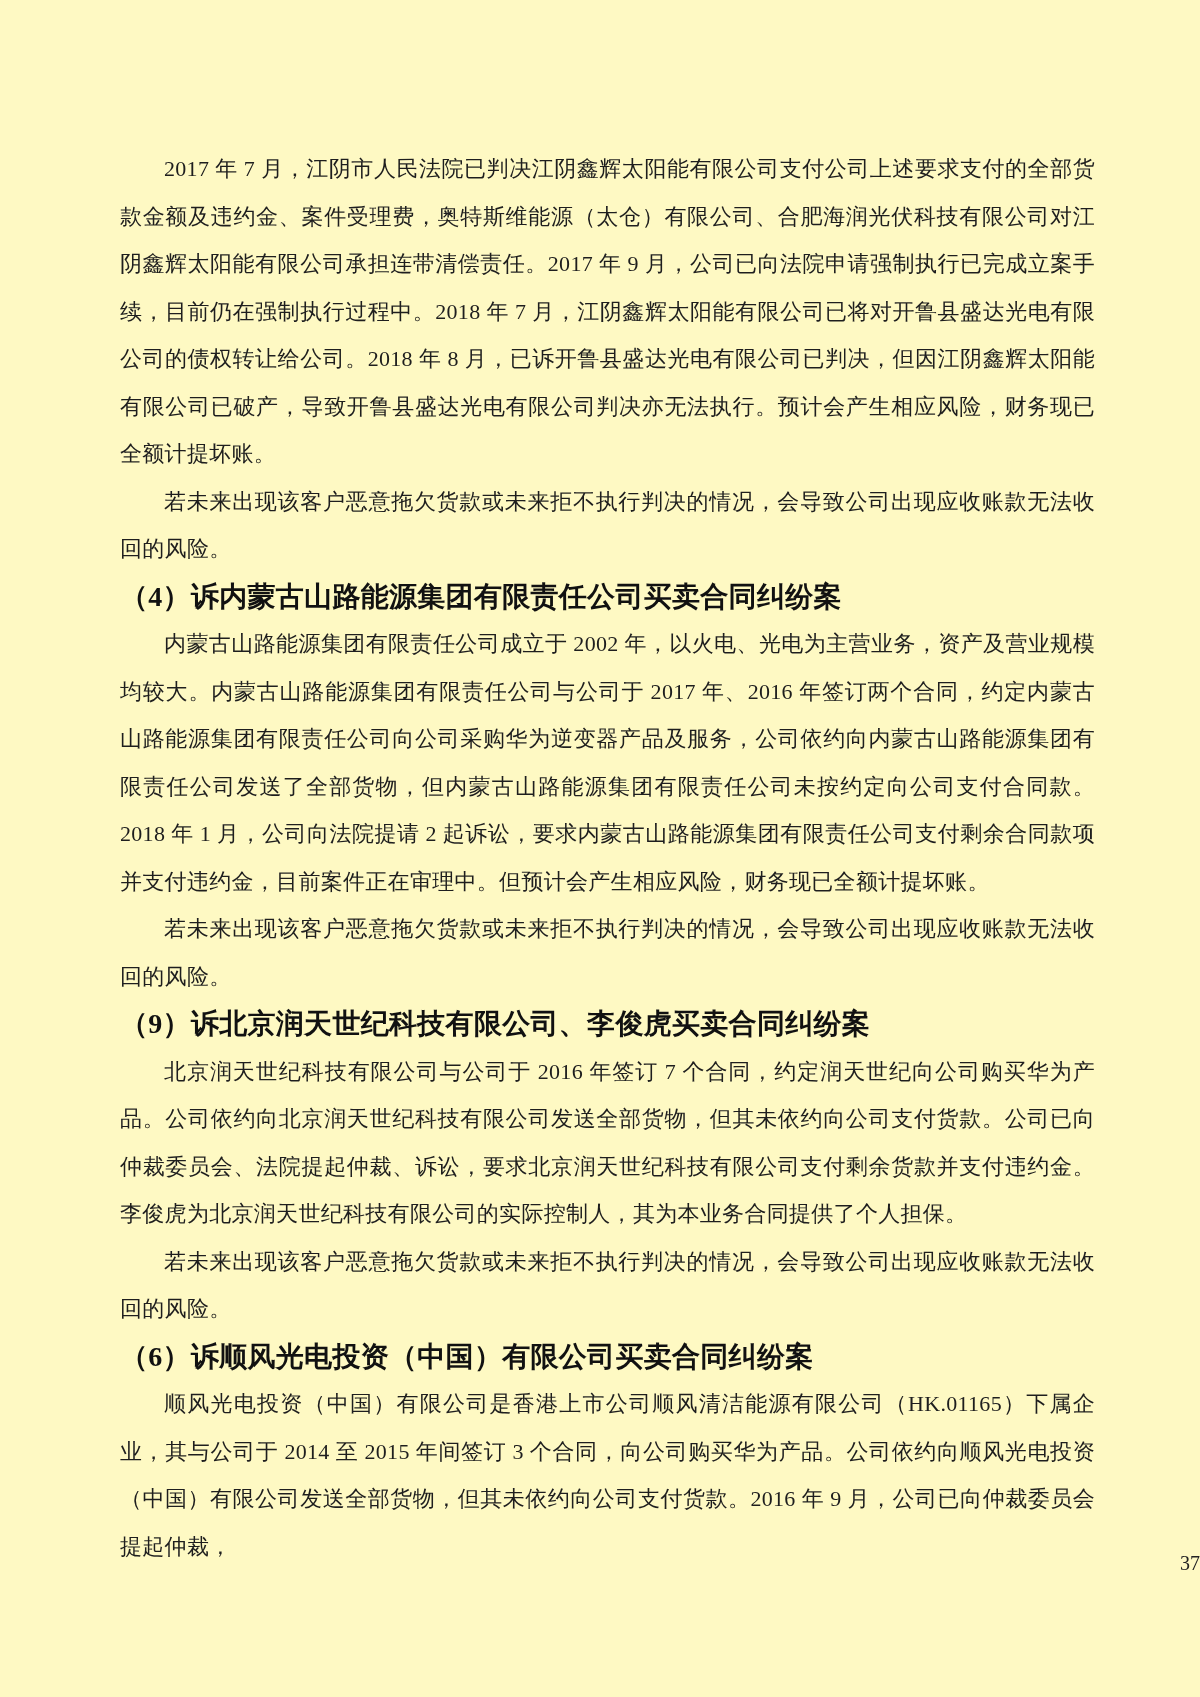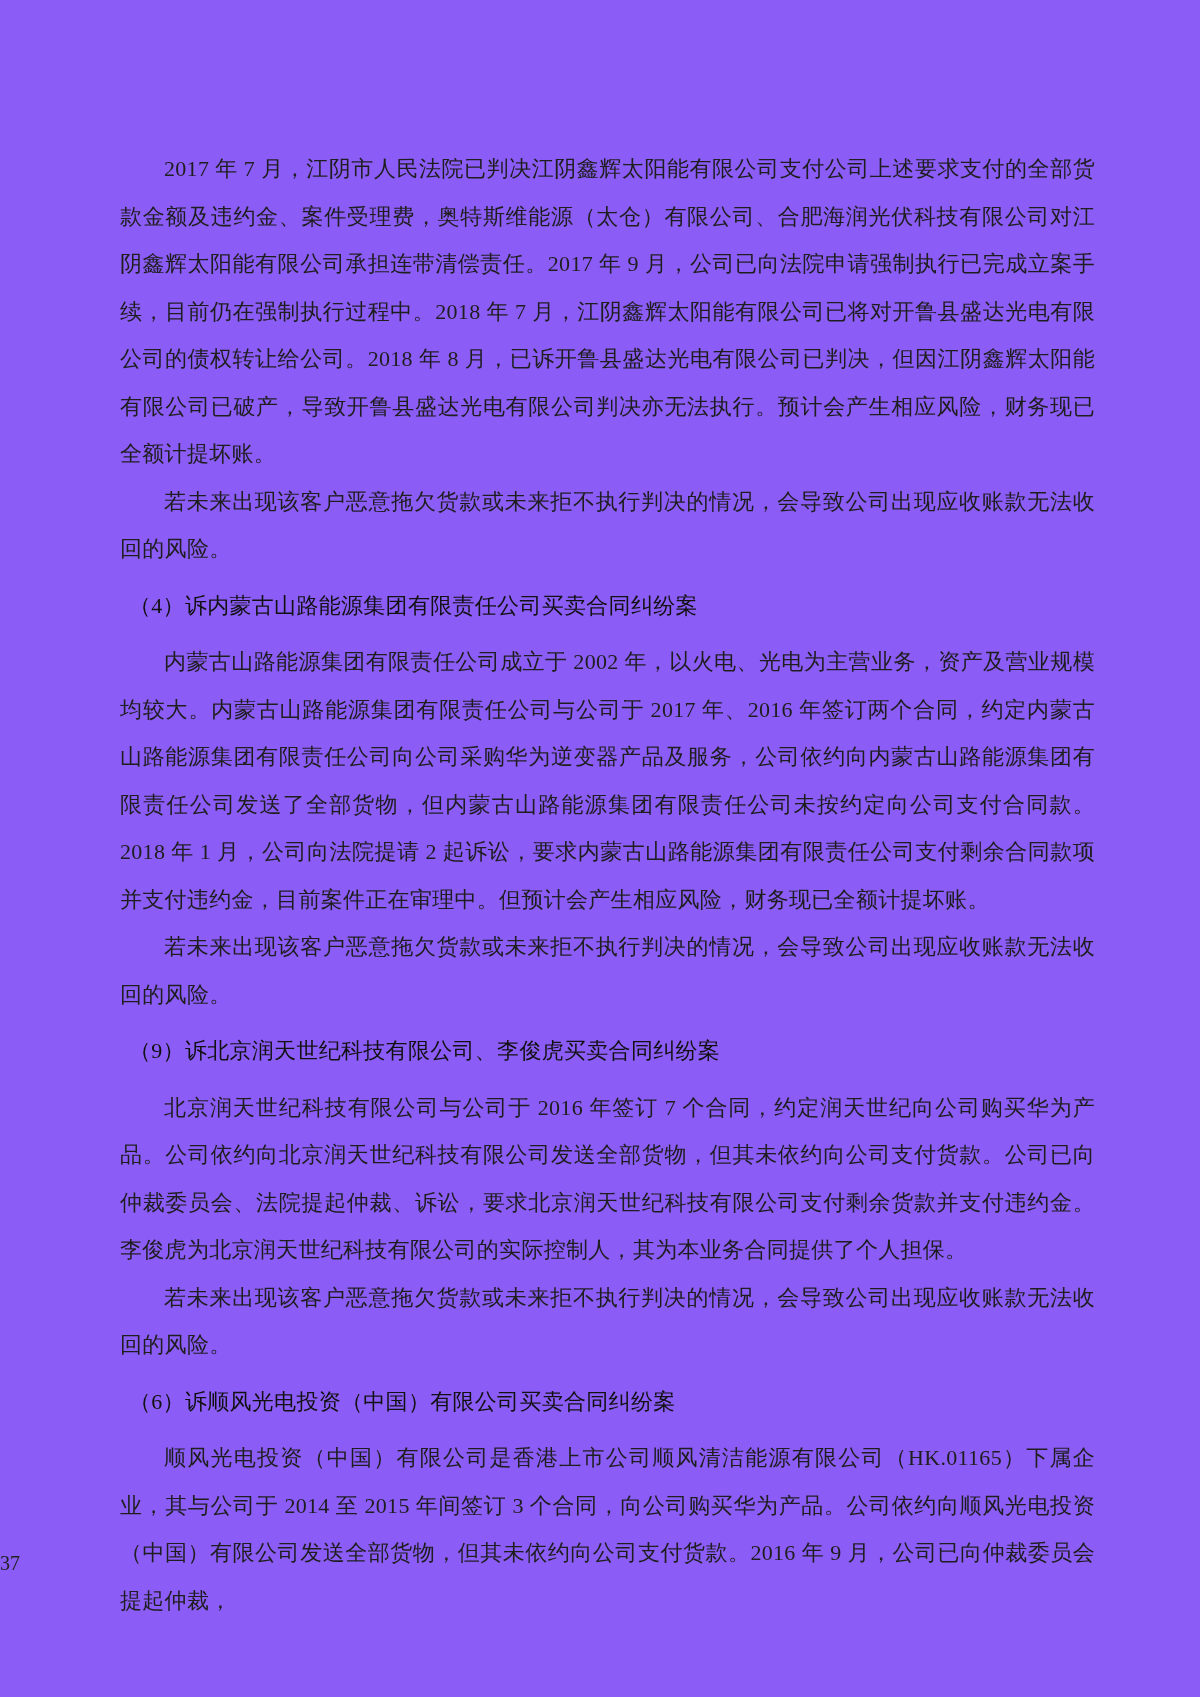--- a/index.html
+++ b/index.html
@@ -4,52 +4,52 @@
 <style>
   html, body {
     margin: 0;
     padding: 0;
     background: #fdfdfd;
   }
   .page {
     position: relative;
     width: 1200px;
     height: 1697px;
-    background: #8b5cf6;
+    background: #fef9c3;
     color: #1e1e1e;
     font-family: "Liberation Serif", "DejaVu Serif", serif;
     overflow: hidden;
   }
   .doc-body {
     position: absolute;
     top: 145px;
     left: 120px;
     width: 975px;
     font-size: 22px;
     line-height: 47.5px;
     text-align: justify;
     letter-spacing: 0.3px;
   }
   .para {
     margin: 0;
     text-indent: 44px;
   }
   .heading {
-    margin: 9px;
-    font-size: 22px;
-    font-weight: normal;
+    margin: 0;
+    font-size: 28px;
+    font-weight: bold;
     text-indent: 0;
     color: #111;
   }
   .page-footer {
     position: absolute;
     top: 1548px;
     left: 0;
     width: 100%;
-    text-align: left;
+    text-align: right;
     font-size: 20px;
     line-height: 30px;
     color: #222;
   }
 </style>
 </head>
 <body>
 
 <div class="page">
   <div class="doc-body">

